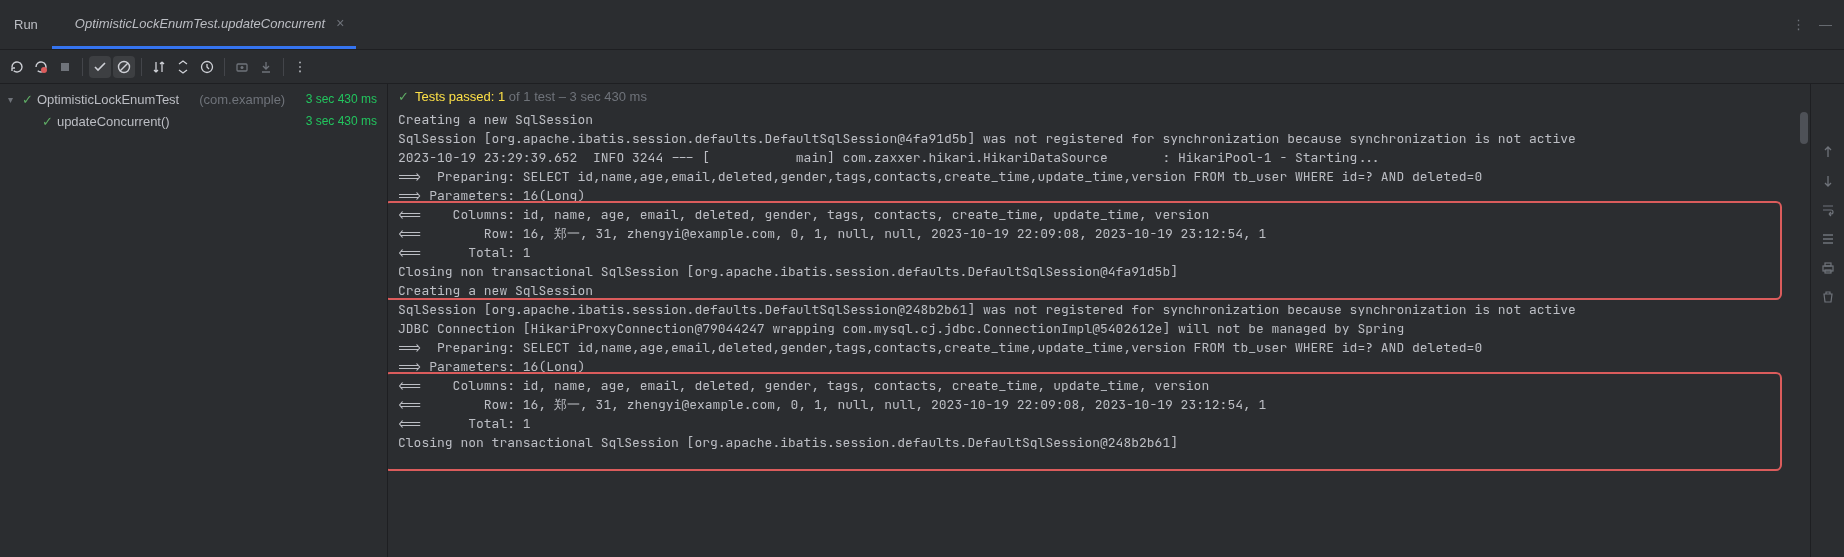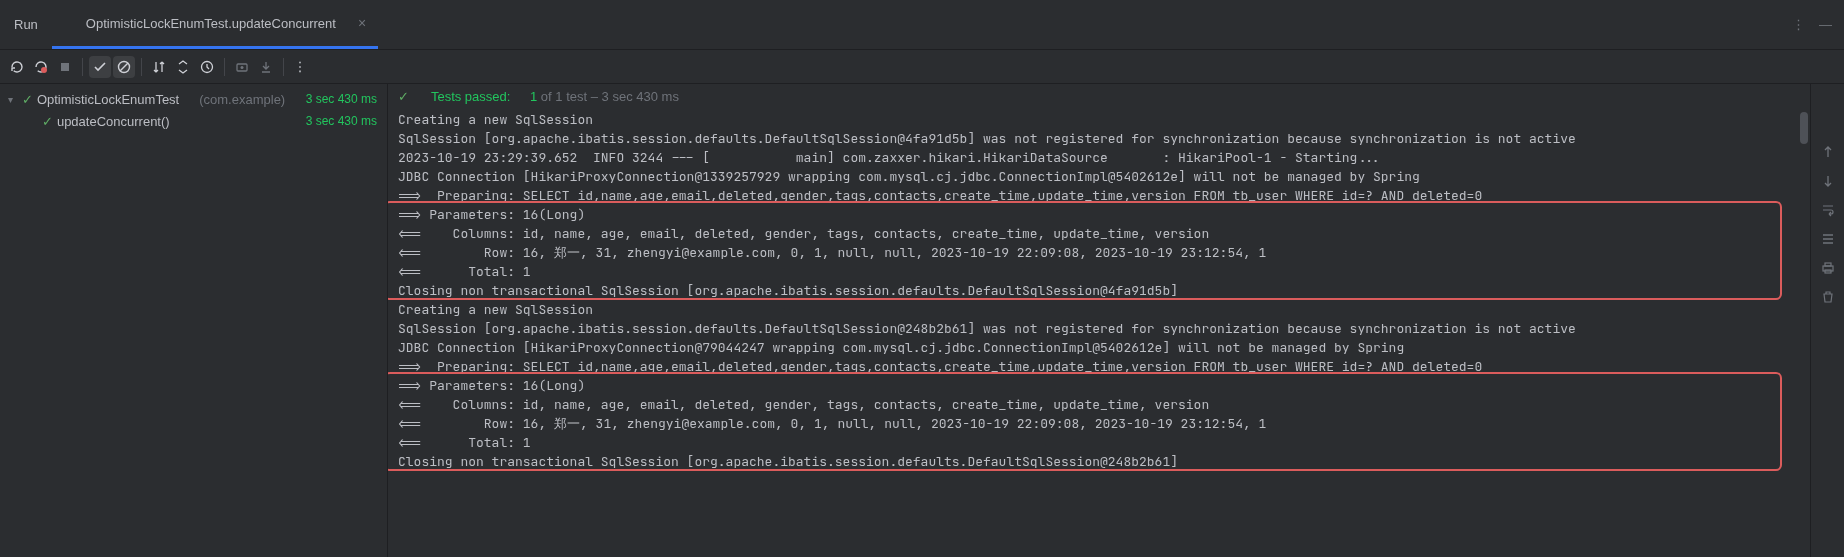--- a/index.html
+++ b/index.html
@@ -26,24 +26,25 @@
     height: 100%;
     display: flex;
     align-items: center;
     color: #bcbec4;
   }
   .tab-test {
     padding: 0 12px;
     height: 100%;
     display: flex;
     align-items: center;
-    gap: 22px;
+    gap: 11px;
     color: #bcbec4;
     border-bottom: 3px solid #3574f0;
     padding-bottom: 0;
+    font-style: italic;
   }
   .tab-test .close-x {
     color: #6f737a;
     font-size: 14px;
   }
   .tab-bar-spacer { flex: 1; }
   .tab-bar-right {
     display: flex;
     align-items: center;
     gap: 12px;
@@ -122,21 +123,21 @@
   .console-header {
     display: flex;
     align-items: center;
     height: 24px;
     padding: 0 10px;
     gap: 6px;
     color: #6f737a;
     font-size: 13px;
   }
   .console-header .check { color: #5fad65; }
-  .console-header .passed { color: #22c55e; margin-left: 16px; }
+  .console-header .passed { color: #fde047; }
   .console-body {
     flex: 1;
     overflow-y: auto;
     font-family: "JetBrains Mono", Consolas, monospace;
     font-size: 13px;
     line-height: 19px;
     color: #bcbec4;
     padding: 2px 0 2px 10px;
     position: relative;
   }
@@ -282,21 +283,20 @@
       <span class="check">✓</span>
       <span>
         <span class="passed">Tests passed: </span><span class="passed">1</span><span> of 1 test – 3 sec 430 ms</span>
       </span>
     </div>
     <div class="console-body">
       <div class="scrollbar-fake"></div>
       <div class="cline">Creating a new SqlSession</div>
       <div class="cline">SqlSession [org.apache.ibatis.session.defaults.DefaultSqlSession@4fa91d5b] was not registered for synchronization because synchronization is not active</div>
       <div class="cline">2023-10-19 23:29:39.652  INFO 3244 --- [           main] com.zaxxer.hikari.HikariDataSource       : HikariPool-1 - Starting...</div>
-      <div class="cline">JDBC Connection [HikariProxyConnection@1339257929 wrapping com.mysql.cj.jdbc.ConnectionImpl@5402612e] will not be managed by Spring</div>
       <div class="cline">==&gt;  Preparing: SELECT id,name,age,email,deleted,gender,tags,contacts,create_time,update_time,version FROM tb_user WHERE id=? AND deleted=0</div>
       <div class="cline">==&gt; Parameters: 16(Long)</div>
       <div class="cline">&lt;==    Columns: id, name, age, email, deleted, gender, tags, contacts, create_time, update_time, version</div>
       <div class="cline">&lt;==        Row: 16, 郑一, 31, zhengyi@example.com, 0, 1, null, null, 2023-10-19 22:09:08, 2023-10-19 23:12:54, 1</div>
       <div class="cline">&lt;==      Total: 1</div>
       <div class="cline">Closing non transactional SqlSession [org.apache.ibatis.session.defaults.DefaultSqlSession@4fa91d5b]</div>
       <div class="cline">Creating a new SqlSession</div>
       <div class="cline">SqlSession [org.apache.ibatis.session.defaults.DefaultSqlSession@248b2b61] was not registered for synchronization because synchronization is not active</div>
       <div class="cline">JDBC Connection [HikariProxyConnection@79044247 wrapping com.mysql.cj.jdbc.ConnectionImpl@5402612e] will not be managed by Spring</div>
       <div class="cline">==&gt;  Preparing: SELECT id,name,age,email,deleted,gender,tags,contacts,create_time,update_time,version FROM tb_user WHERE id=? AND deleted=0</div>

